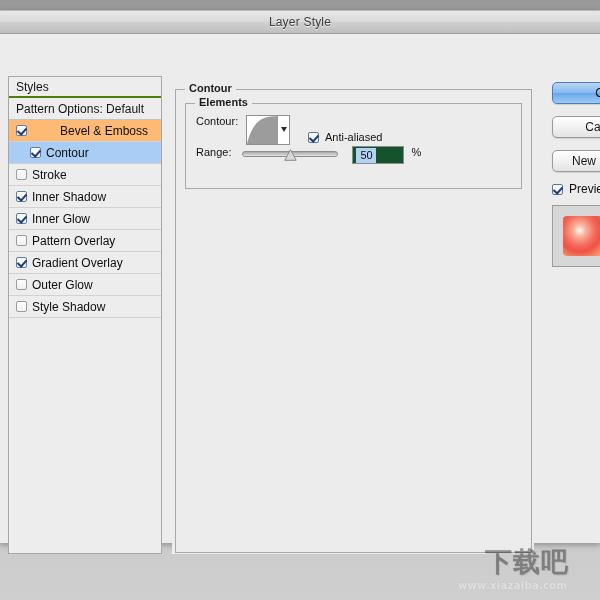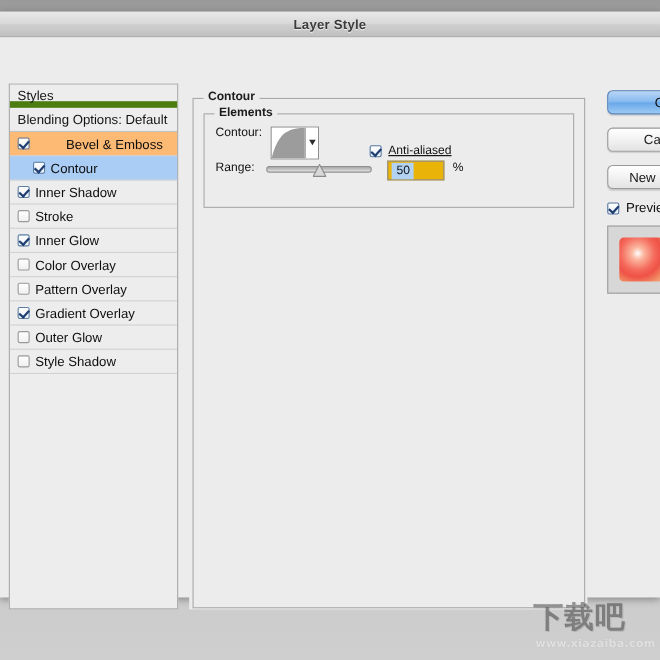--- a/index.html
+++ b/index.html
@@ -45,21 +45,21 @@
     position: relative;
     height: 22px;
     background: linear-gradient(to bottom, #e8e8e8 0%, #d9d9d9 48%, #cfcfcf 52%, #bfbfbf 100%);
     border-bottom: 1px solid #9d9d9d;
     display: flex;
     align-items: center;
     justify-content: center;
   }
   .titlebar-title {
     font-size: 12px;
-    font-weight: bold;
+    font-weight: normal;
     color: #3b3b3b;
     letter-spacing: 0.2px;
     text-shadow: 0 1px 0 rgba(255,255,255,0.7);
   }
 
   .dialog-body {
     position: relative;
     height: 509px;
     background: #ececec;
   }
@@ -74,21 +74,21 @@
     background: #ededed;
     border: 1px solid #a8a8a8;
     box-sizing: border-box;
   }
   .styles-header {
     height: 21px;
     line-height: 21px;
     padding-left: 7px;
     font-size: 12px;
     color: #141414;
-    border-bottom: 6px solid #4d7c0f;
+    border-bottom: 2px solid #4d7c0f;
     background: #ededed;
     box-sizing: border-box;
   }
   .blending-row {
     height: 22px;
     line-height: 22px;
     padding-left: 7px;
     font-size: 12px;
     color: #141414;
     border-bottom: 1px solid #c3c3c3;
@@ -237,26 +237,25 @@
     content: "";
     position: absolute;
     left: 3px; top: 11px;
     border-left: 3px solid transparent;
     border-right: 3px solid transparent;
     border-top: 5px solid #2b2b2b;
   }
 
   .aa-wrap {
     position: absolute;
-    left: 140px;
+    left: 112px;
     top: 16px;
     display: flex;
     align-items: center;
     white-space: nowrap;
-    text-decoration: underline;
   }
   .aa-label {
     margin-left: 6px;
     font-size: 11px;
     color: #111;
   }
 
   
   .slider {
     position: relative;
@@ -284,21 +283,21 @@
   }
   .slider-thumb svg { display:block; }
 
   .numfield {
     position: relative;
     margin-left: 14px;
     width: 52px;
     height: 18px;
     box-sizing: border-box;
     border: 1px solid #8c8c8c;
-    background: #eab308;
+    background: #14532d;
     display: flex;
     align-items: center;
   }
   .numfield .sel {
     display: inline-block;
     background: #b2d2f2;
     color: #101010;
     font-size: 11px;
     padding: 1px 3px 1px 4px;
     margin-left: 3px;
@@ -389,66 +388,62 @@
     letter-spacing: 1px;
     line-height: 36px;
     text-align: center;
   }
   .wm-url {
     font-family: "DejaVu Sans", sans-serif;
     font-size: 10px;
     font-weight: bold;
     color: #ffffff;
     text-shadow: 0 0 1px #8d8d8d;
-    text-align: right;
+    text-align: left;
     letter-spacing: 0.3px;
   }
 </style>
 </head>
 <body>
 
 <div id="app">
 
   <div class="desktop-backdrop"></div>
 
   <div class="dialog">
 
     <div class="titlebar">
       <span class="titlebar-title">Layer Style</span>
     </div>
 
     <div class="dialog-body">
 
       <div class="styles-panel">
         <div class="styles-header">Styles</div>
-        <div class="blending-row">Blending Options: Default</div>
+        <div class="blending-row">Pattern Options: Default</div>
         <div class="effects-list" id="effects-list">
             <div class="effect-row hl-parent">
               <span class="cbx checked"></span>
               <span class="effect-label">Bevel &amp; Emboss</span>
             </div>
             <div class="effect-row sub hl-selected">
               <span class="cbx checked"></span>
               <span class="effect-label">Contour</span>
             </div>
             <div class="effect-row ">
+              <span class="cbx"></span>
+              <span class="effect-label">Stroke</span>
+            </div>
+            <div class="effect-row ">
               <span class="cbx checked"></span>
               <span class="effect-label">Inner Shadow</span>
             </div>
             <div class="effect-row ">
-              <span class="cbx"></span>
-              <span class="effect-label">Stroke</span>
-            </div>
-            <div class="effect-row ">
               <span class="cbx checked"></span>
               <span class="effect-label">Inner Glow</span>
-            </div>
-            <div class="effect-row ">
-              <span class="cbx"></span>
-              <span class="effect-label">Color Overlay</span>
             </div>
             <div class="effect-row ">
               <span class="cbx"></span>
               <span class="effect-label">Pattern Overlay</span>
             </div>
             <div class="effect-row ">
               <span class="cbx checked"></span>
               <span class="effect-label">Gradient Overlay</span>
             </div>
             <div class="effect-row ">

